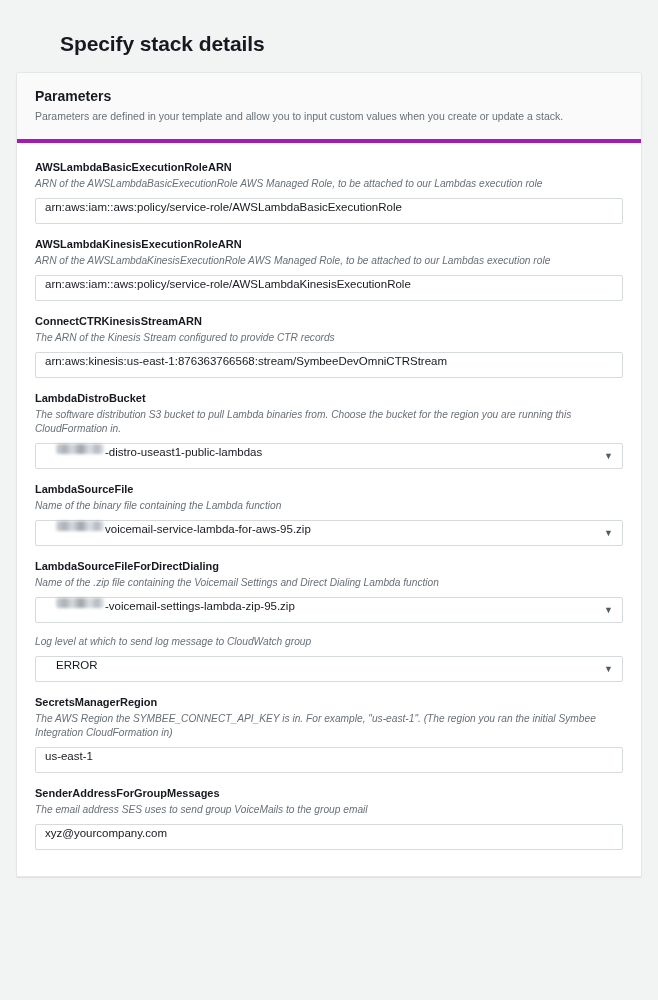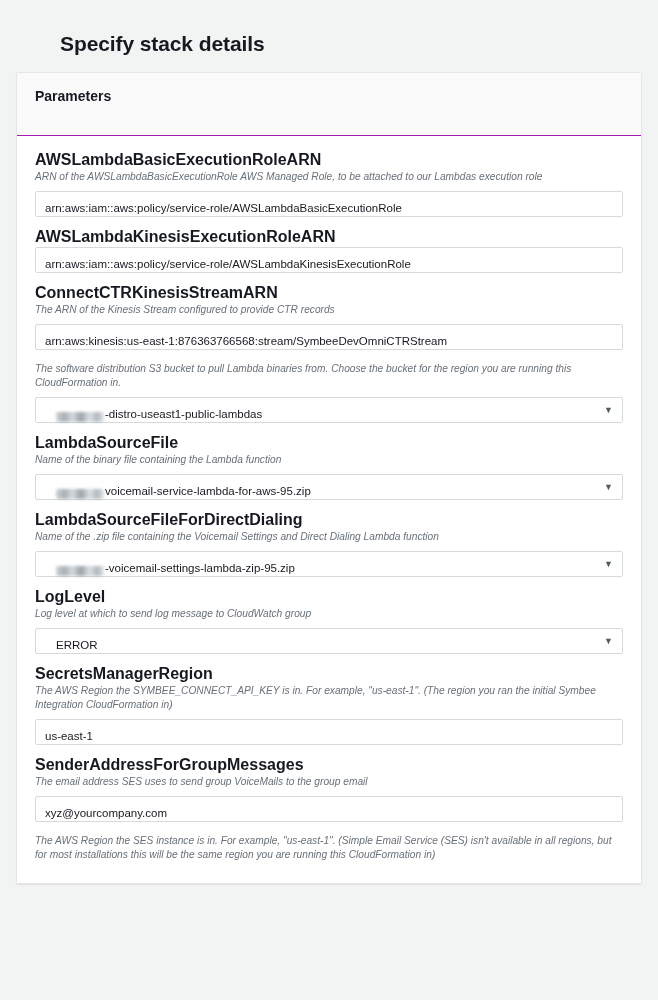--- a/index.html
+++ b/index.html
@@ -36,22 +36,22 @@
   .card {
     margin: 14px 16px 0 16px;
     background: #ffffff;
     border: 1px solid #e4e6e7;
     border-radius: 2px;
     box-shadow: 0 1px 1px 0 rgba(0,28,36,0.08);
   }
 
   .card-header {
     background: #fafafa;
-    padding: 14px 18px 26px 18px;
-    border-bottom: 1px solid #a21caf;
+    padding: 14px 18px 15px 18px;
+    border-bottom: 4px solid #a21caf;
   }
 
   .card-header h2 {
     margin: 0 0 4px 0;
     font-size: 14px;
     font-weight: 700;
     color: #16191f;
     line-height: 18px;
   }
 
@@ -65,21 +65,21 @@
   .card-body {
     padding: 4px 18px 14px 18px;
     background: #ffffff;
   }
 
   .param {
     padding: 12px 0 0 0;
   }
 
   .param-label {
-    font-size: 16px;
+    font-size: 11px;
     font-weight: 700;
     color: #16191f;
     line-height: 16px;
     margin-bottom: 2px;
   }
 
   .param-desc {
     font-size: 10.2px;
     color: #687078;
     line-height: 14px;
@@ -88,21 +88,21 @@
     font-style: italic;
   }
 
   .field {
     position: relative;
     height: 26px;
     border: 1px solid #d5dbdb;
     border-radius: 2px;
     background: #ffffff;
     display: flex;
-    align-items: flex-end;
+    align-items: flex-start;
     padding: 0 9px;
   }
 
   .field-text {
     font-size: 11.5px;
     color: #16191f;
     line-height: 16px;
     white-space: nowrap;
     overflow: hidden;
   }
@@ -144,44 +144,47 @@
 <body>
 
 <div class="page">
 
   <h1 class="page-title">Specify stack details</h1>
 
   <div class="card">
 
     <div class="card-header">
       <h2>Parameters</h2>
+      <p>Parameters are defined in your template and allow you to input custom values when you create or update a stack.</p>
     </div>
 
     <div class="card-body" id="params-container">
         <div class="param">
           <div class="param-label">AWSLambdaBasicExecutionRoleARN</div>
           <div class="param-desc">ARN of the AWSLambdaBasicExecutionRole AWS Managed Role, to be attached to our Lambdas execution role</div>
           <div class="field">
             <span class="field-text">arn:aws:iam::aws:policy/service-role/AWSLambdaBasicExecutionRole</span>
           </div>
         </div>
         <div class="param">
           <div class="param-label">AWSLambdaKinesisExecutionRoleARN</div>
+          <div class="param-desc">ARN of the AWSLambdaKinesisExecutionRole AWS Managed Role, to be attached to our Lambdas execution role</div>
           <div class="field">
             <span class="field-text">arn:aws:iam::aws:policy/service-role/AWSLambdaKinesisExecutionRole</span>
           </div>
         </div>
         <div class="param">
           <div class="param-label">ConnectCTRKinesisStreamARN</div>
           <div class="param-desc">The ARN of the Kinesis Stream configured to provide CTR records</div>
           <div class="field">
             <span class="field-text">arn:aws:kinesis:us-east-1:876363766568:stream/SymbeeDevOmniCTRStream</span>
           </div>
         </div>
         <div class="param">
+          <div class="param-label">LambdaDistroBucket</div>
           <div class="param-desc">The software distribution S3 bucket to pull Lambda binaries from. Choose the bucket for the region you are running this CloudFormation in.</div>
           <div class="field select">
             <span class="redacted"></span>
             <span class="field-text">-distro-useast1-public-lambdas</span>
             <span class="select-arrow">▼</span>
           </div>
         </div>
         <div class="param">
           <div class="param-label">LambdaSourceFile</div>
           <div class="param-desc">Name of the binary file containing the Lambda function</div>
@@ -194,21 +197,20 @@
         <div class="param">
           <div class="param-label">LambdaSourceFileForDirectDialing</div>
           <div class="param-desc">Name of the .zip file containing the Voicemail Settings and Direct Dialing Lambda function</div>
           <div class="field select">
             <span class="redacted"></span>
             <span class="field-text">-voicemail-settings-lambda-zip-95.zip</span>
             <span class="select-arrow">▼</span>
           </div>
         </div>
         <div class="param">
-          <div class="param-label">LogLevel</div>
           <div class="param-desc">Log level at which to send log message to CloudWatch group</div>
           <div class="field select">
             <span class="field-text">ERROR</span>
             <span class="select-arrow">▼</span>
           </div>
         </div>
         <div class="param">
           <div class="param-label">SecretsManagerRegion</div>
           <div class="param-desc">The AWS Region the SYMBEE_CONNECT_API_KEY is in. For example, "us-east-1". (The region you ran the initial Symbee Integration CloudFormation in)</div>
           <div class="field">
@@ -216,19 +218,18 @@
           </div>
         </div>
         <div class="param">
           <div class="param-label">SenderAddressForGroupMessages</div>
           <div class="param-desc">The email address SES uses to send group VoiceMails to the group email</div>
           <div class="field">
             <span class="field-text">xyz@yourcompany.com</span>
           </div>
         </div>
         <div class="param">
-          <div class="param-desc">The AWS Region the SES instance is in. For example, "us-east-1". (Simple Email Service (SES) isn't available in all regions, but for most installations this will be the same region you are running this CloudFormation in)</div>
         </div>
       </div>
 
   </div>
 
 </div>
 
 </body></html>

